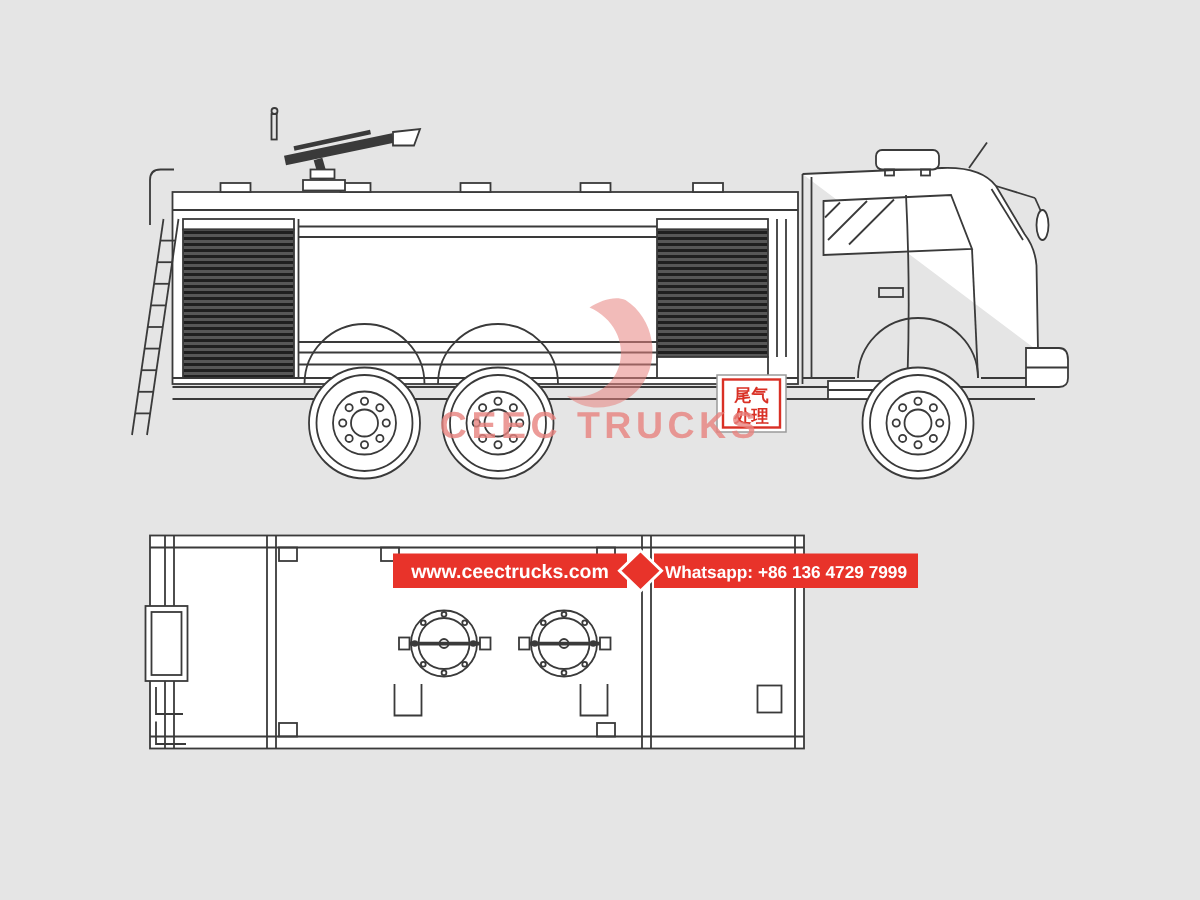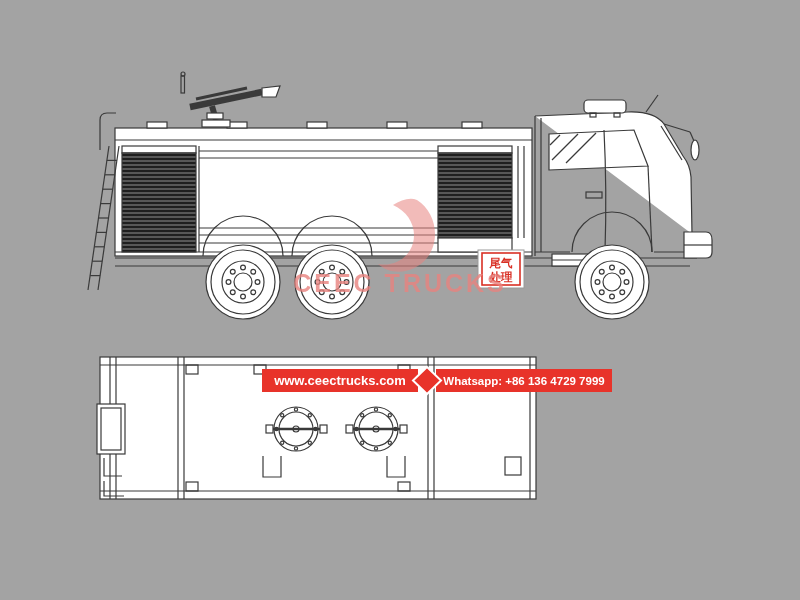--- a/index.html
+++ b/index.html
@@ -1,20 +1,20 @@
 <!DOCTYPE html>
 <html><head>
 <meta charset="utf-8">
 <style>
   html, body { margin: 0; padding: 0; background: #ffffff; }
   .page {
     position: relative;
     width: 800px;
     height: 600px;
-    background: #a3a3a3;
+    background: #e5e5e5;
     overflow: hidden;
     font-family: "Liberation Sans", sans-serif;
   }
   svg text {
     font-family: "Liberation Sans", sans-serif;
   }
   .wm-text {
     font-weight: bold;
     font-size: 25px;
     letter-spacing: 3px;

